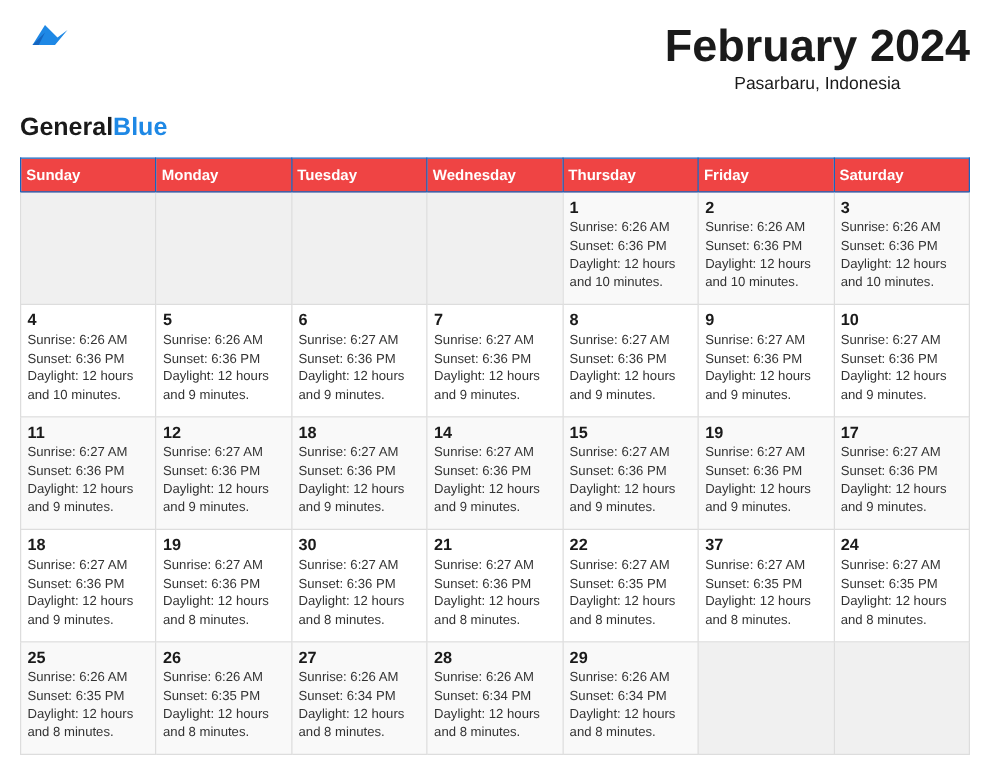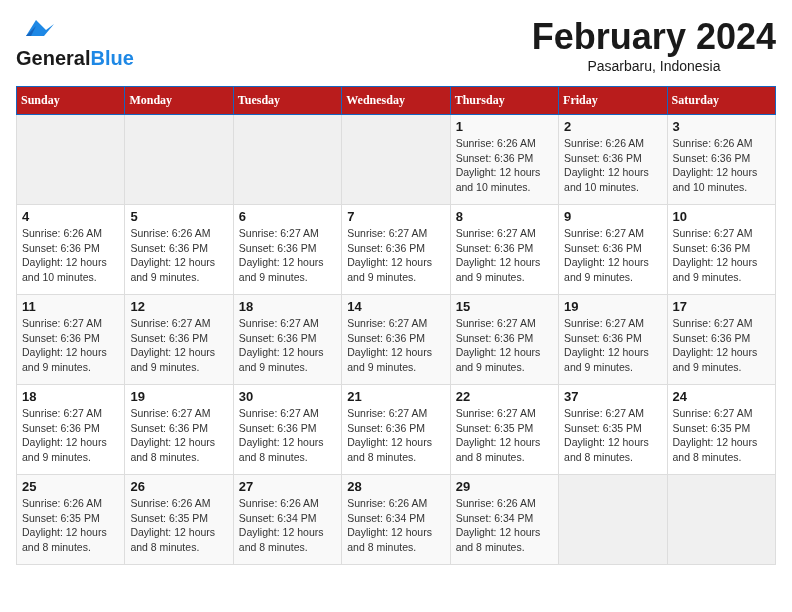--- a/index.html
+++ b/index.html
@@ -13,20 +13,21 @@
     .header {
       display: flex;
       justify-content: space-between;
       align-items: flex-start;
       margin-bottom: 12px;
     }
     .logo {
       display: flex;
       flex-direction: column;
       align-items: flex-start;
+      gap: 44px;
     }
     .logo-row {
       display: flex;
       align-items: center;
       gap: 2px;
     }
     .title-area {
       text-align: center;
     }
     .title-area h1 {
@@ -38,23 +39,22 @@
       font-size: 14px;
       font-weight: normal;
       color: #1a1a1a;
     }
     table {
       width: 100%;
       border-collapse: collapse;
       font-size: 11px;
     }
     thead tr {
-      background: #b91c1c;
+      background: #ef4444;
       color: white;
-      font-family: Liberation Serif, serif;
     }
     thead th {
       padding: 6px 4px;
       text-align: left;
       font-weight: bold;
       font-size: 12px;
       border: 1px solid #1565c0;
     }
     tbody tr {
       vertical-align: top;

